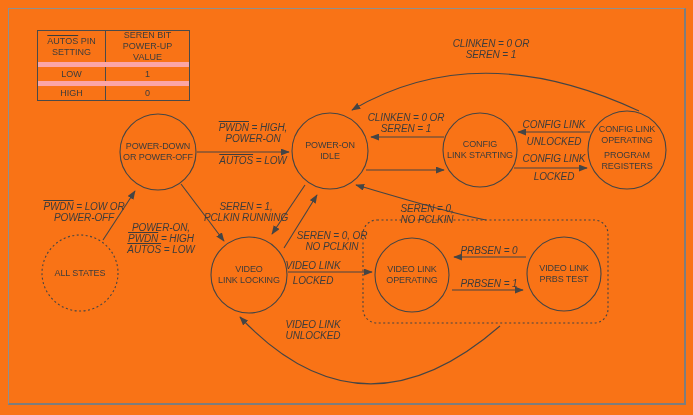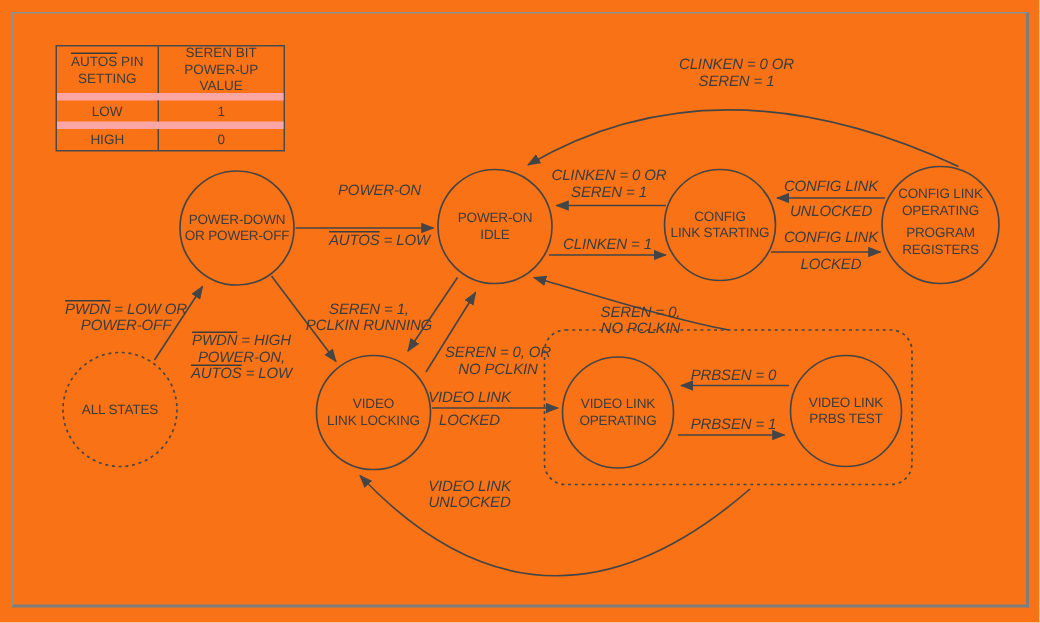--- a/index.html
+++ b/index.html
@@ -122,51 +122,49 @@
   <div class="st" style="left:504px;top:263px;width:120px;">
     <div>VIDEO LINK</div>
       <div>PRBS TEST</div>
   </div>
 
   <div class="lbl" style="left:421px;top:38px;width:140px;">
     <div>CLINKEN = 0 OR</div>
       <div>SEREN = 1</div>
   </div>
   <div class="lbl" style="left:193px;top:122px;width:120px;">
+    <div><span class="ov">PWDN</span><span> = HIGH,</span></div>
     <div>POWER-ON</div>
   </div>
   <div class="lbl" style="left:193px;top:155px;width:120px;">
     <div><span class="ov">AUTOS</span><span> = LOW</span></div>
   </div>
   <div class="lbl" style="left:346px;top:112px;width:120px;">
     <div>CLINKEN = 0 OR</div>
       <div>SEREN = 1</div>
-  </div>
-  <div class="lbl" style="left:345px;top:158px;width:120px;">
-    <div>CLINKEN = 1</div>
   </div>
   <div class="lbl" style="left:494px;top:119px;width:120px;">
     <div>CONFIG LINK</div>
   </div>
   <div class="lbl" style="left:494px;top:136px;width:120px;">
     <div>UNLOCKED</div>
   </div>
   <div class="lbl" style="left:494px;top:153px;width:120px;">
     <div>CONFIG LINK</div>
   </div>
   <div class="lbl" style="left:494px;top:171px;width:120px;">
     <div>LOCKED</div>
   </div>
   <div class="lbl" style="left:24px;top:201px;width:120px;">
     <div><span class="ov">PWDN</span><span> = LOW OR</span></div>
     <div>POWER-OFF</div>
   </div>
   <div class="lbl" style="left:101px;top:222px;width:120px;">
+    <div>POWER-ON,</div>
     <div><span class="ov">PWDN</span><span> = HIGH</span></div>
-    <div>POWER-ON,</div>
     <div><span class="ov">AUTOS</span><span> = LOW</span></div>
   </div>
   <div class="lbl" style="left:186px;top:201px;width:120px;">
     <div>SEREN = 1,</div>
       <div>PCLKIN RUNNING</div>
   </div>
   <div class="lbl" style="left:272px;top:230px;width:120px;">
     <div>SEREN = 0, OR</div>
       <div>NO PCLKIN</div>
   </div>

